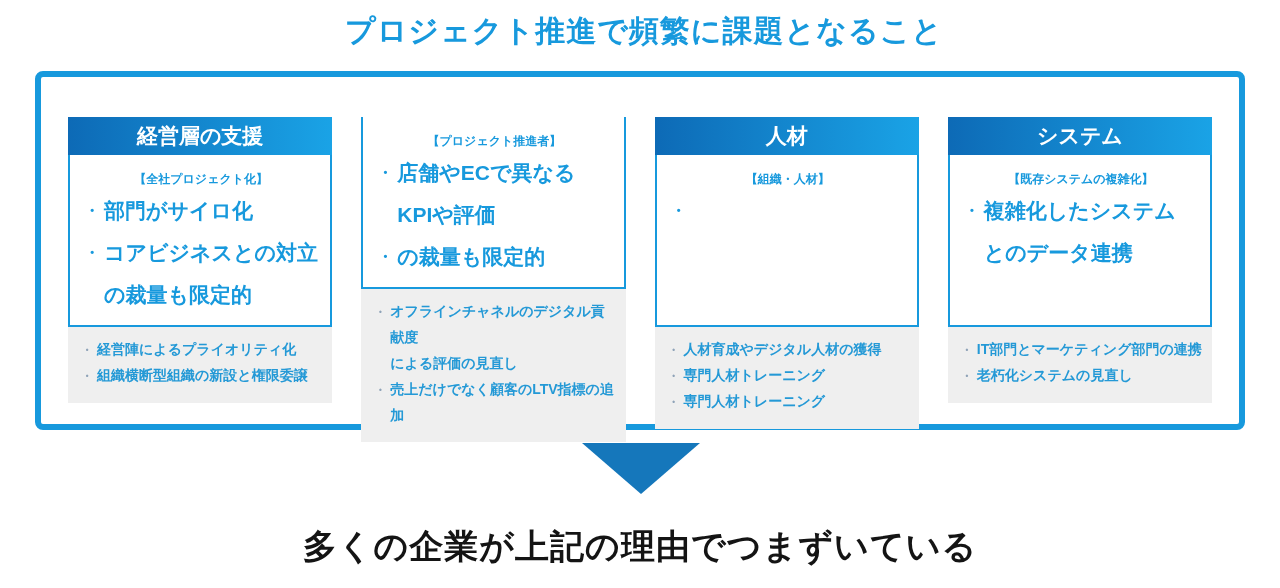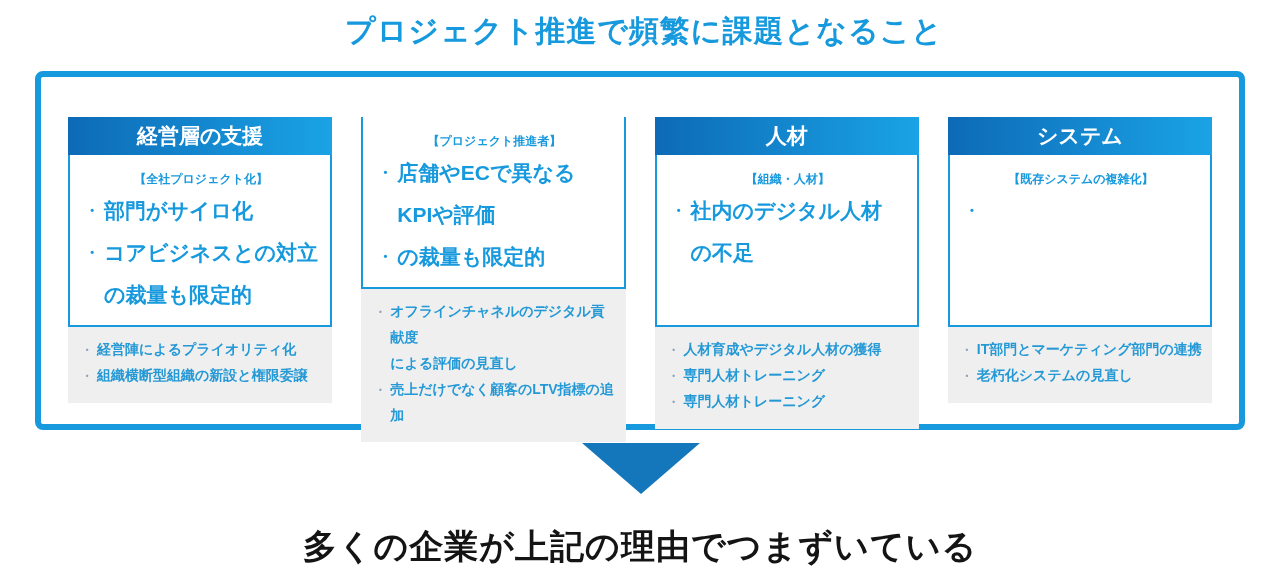--- a/index.html
+++ b/index.html
@@ -183,39 +183,39 @@
             <li><span class="blt">・</span><span>売上だけでなく顧客のLTV指標の追加</span></li>
           </ul>
     </div>
   </section>
 
   <section class="column">
     <header class="col-header">人材</header>
     <div class="col-body">
       <div class="col-subtitle">【組織・人材】</div>
       <ul class="points">
-            <li><span class="blt">・</span><span>社内のデジタル人材
-の不足</span></li>
+            <li><span class="blt">・</span></li>
           </ul>
     </div>
     <div class="col-solutions">
       <ul class="solutions">
             <li><span class="blt">・</span><span>人材育成やデジタル人材の獲得</span></li>
             <li><span class="blt">・</span><span>専門人材トレーニング</span></li>
             <li><span class="blt">・</span><span>専門人材トレーニング</span></li>
           </ul>
     </div>
   </section>
 
   <section class="column">
     <header class="col-header">システム</header>
     <div class="col-body">
       <div class="col-subtitle">【既存システムの複雑化】</div>
       <ul class="points">
-            <li><span class="blt">・</span></li>
+            <li><span class="blt">・</span><span>複雑化したシステム
+とのデータ連携</span></li>
           </ul>
     </div>
     <div class="col-solutions">
       <ul class="solutions">
             <li><span class="blt">・</span><span>IT部門とマーケティング部門の連携</span></li>
             <li><span class="blt">・</span><span>老朽化システムの見直し</span></li>
           </ul>
     </div>
   </section>
 </div>

